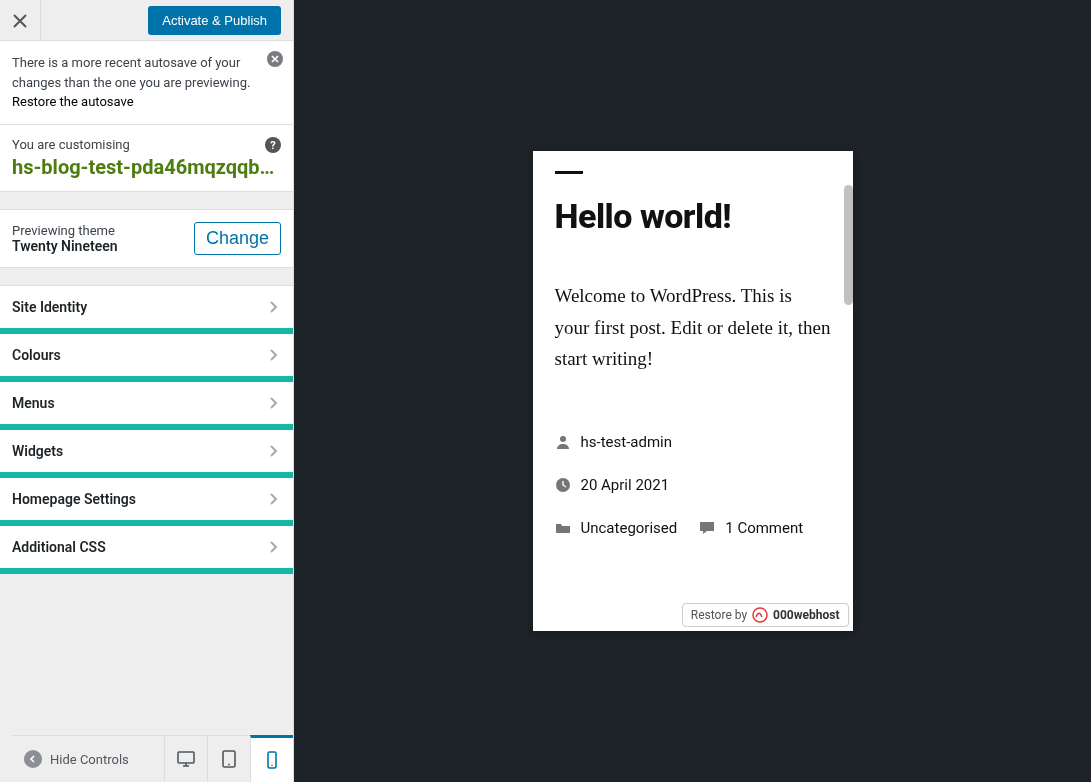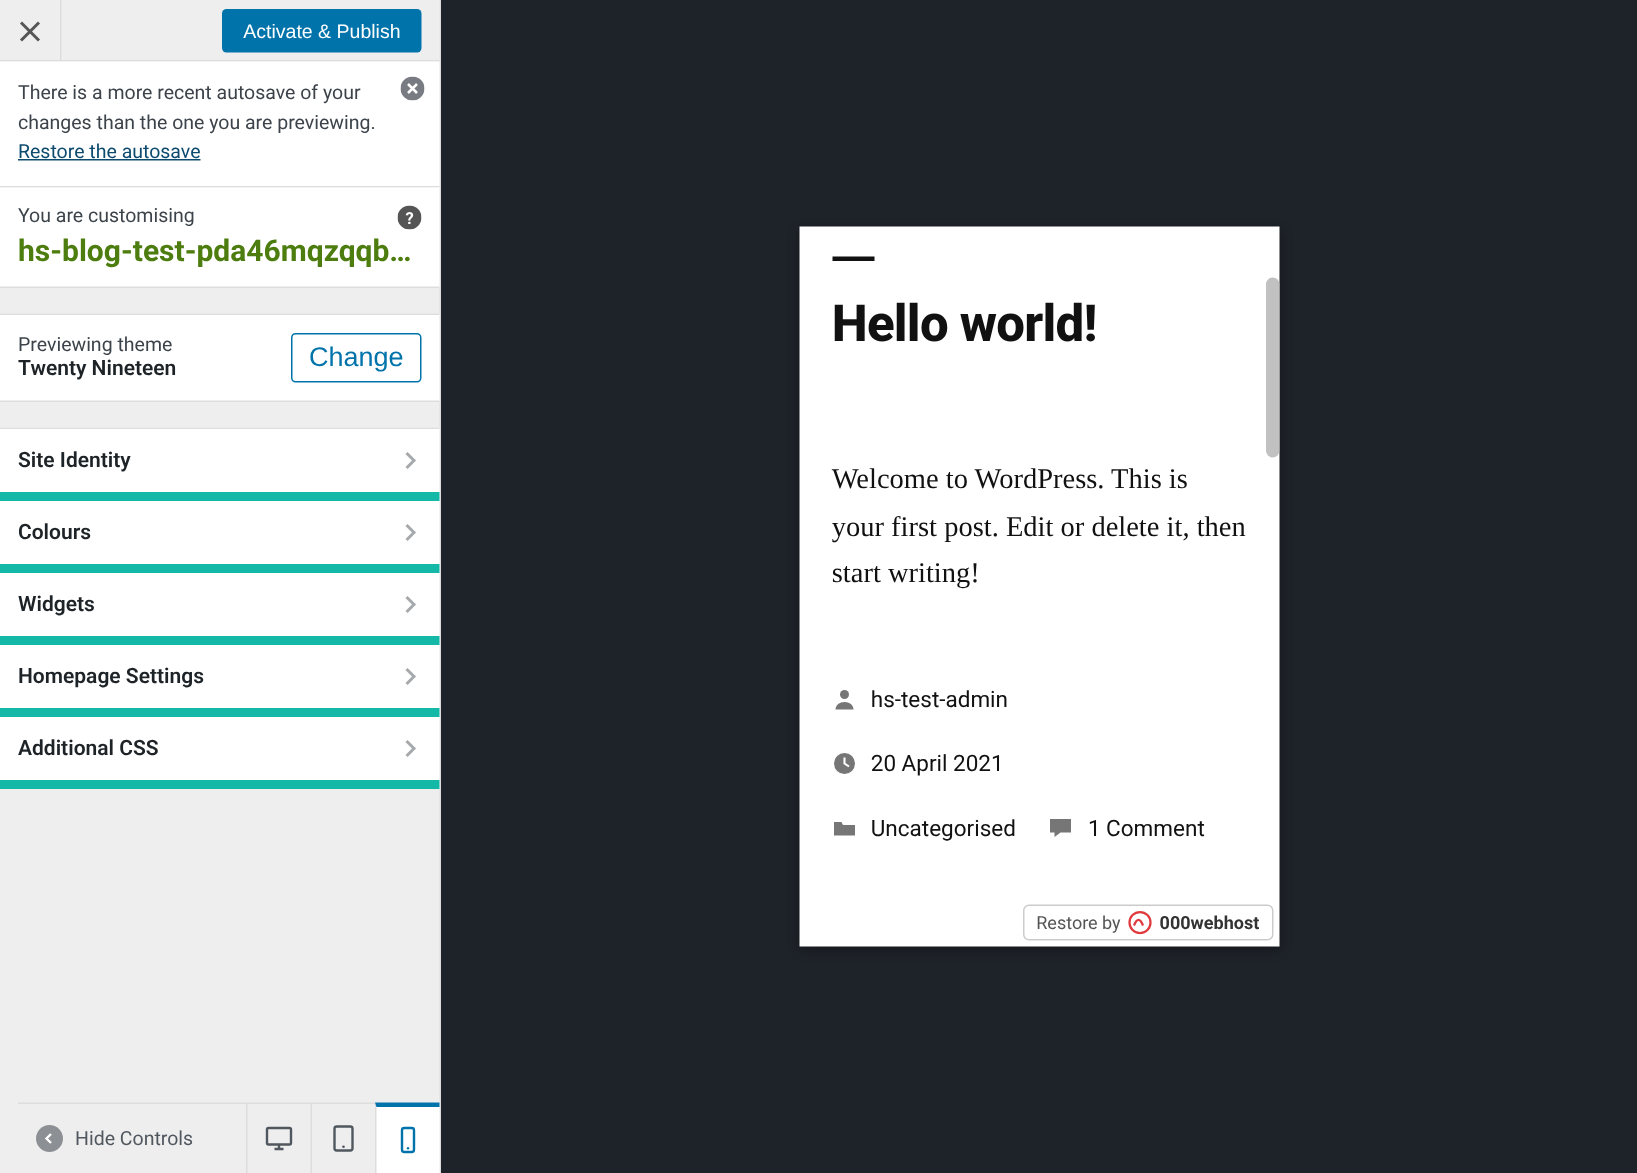--- a/index.html
+++ b/index.html
@@ -7,21 +7,21 @@
 
 .sidebar { position: absolute; left: 0; top: 0; width: 294px; height: 782px; background: #eee; border-right: 1px solid #ddd; display: flex; flex-direction: column; }
 
 .header-row { display: flex; background: #eee; border-bottom: 1px solid #ddd; height: 41px; }
 .close-btn { width: 41px; height: 41px; display: flex; align-items: center; justify-content: center; border-right: 1px solid #ddd; cursor: pointer; color: #555; fill:#555; }
 .publish-area { flex: 1; display: flex; align-items: center; justify-content: flex-end; padding-right: 12px; }
 .publish-btn { background: #0073aa; color: #fff; border: none; padding: 7px 14px; font-size: 13px; border-radius: 3px; cursor: pointer; font-weight: 500; }
 
 .notice-box { background: #fff; border-bottom: 1px solid #ddd; padding: 12px; position: relative; font-size: 13px; line-height: 1.5; color: #3c434a; }
 .notice-box .dismiss { position: absolute; right: 10px; top: 10px; cursor: pointer; color: #787c82; fill:#787c82; }
-.notice-link { color: #0c4a6e; text-decoration: underline; cursor: pointer; }
+.notice-link { color: #000000; cursor: pointer; }
 
 .info-box { background: #fff; border-bottom: 1px solid #ddd; padding: 12px; position: relative; }
 .info-box .help { position: absolute; right: 12px; top: 12px; fill:#555; cursor: pointer; }
 .info-label { font-size: 13px; color: #3c434a; margin-bottom: 3px; }
 .site-name { font-size: 20px; color: #4d7c0f; font-weight: 700; white-space: nowrap; overflow: hidden; text-overflow: ellipsis; }
 
 .theme-box { background: #fff; border-top: 1px solid #ddd; border-bottom: 1px solid #ddd; padding: 12px; margin-top: 17px; display: flex; justify-content: space-between; align-items: center; }
 .theme-text .lbl { font-size: 13px; color: #3c434a; }
 .theme-text .name { font-size: 14px; font-weight: 600; color: #1d2327; }
 .change-btn { border: 1px solid #0073aa; color: #0073aa; background: #fff; padding: 5px 11px; border-radius: 3px; cursor: pointer; font-size: 18px; }
@@ -38,21 +38,21 @@
 .device-btns { display: flex; }
 .dev-btn { width: 43px; height: 47px; display: flex; align-items: center; justify-content: center; cursor: pointer; fill:#50575e; border-left: 1px solid #ddd; }
 .dev-btn.active { background: #fff; fill:#0073aa; border-top: 3px solid #0073aa; height: 47px; margin-top:-1px; }
 
 .preview-area { position: absolute; left: 294px; top: 0; width: 797px; height: 782px; background: #1e2329; display: flex; align-items: center; justify-content: center; }
 .preview-frame { width: 320px; height: 480px; background: #fff; position: relative; box-shadow: 0 2px 8px rgba(0,0,0,.3); overflow: hidden; }
 .preview-scroll { position: absolute; right: 0; top: 34px; width: 9px; height: 120px; background: #c1c1c1; border-radius: 5px; }
 .preview-content { padding: 20px 22px 0 22px; }
 .hr-top { width: 28px; height: 3px; background: #111; margin-bottom: 22px; }
 .post-title { font-size: 34px; font-weight: 800; color: #111; letter-spacing: -0.5px; }
-.post-body { margin-top: 68px; font-family: Georgia, serif; font-size: 19px; line-height: 1.66; color: #111; }
+.post-body { margin-top: 44px; font-family: Georgia, serif; font-size: 19px; line-height: 1.66; color: #111; }
 .meta-list { margin-top: 58px; display: flex; flex-direction: column; gap: 25px; }
 .meta-row { display: flex; align-items: center; gap: 10px; font-size: 15px; color: #767676; }
 .meta-row .val { color: #111; }
 .meta-row svg { fill: #767676; flex-shrink: 0; }
 .meta-row.double { gap: 10px; }
 .meta-row.double .second { display: flex; align-items: center; gap: 10px; margin-left: 12px; }
 .powered { position: absolute; right: 4px; bottom: 4px; background: #fff; border: 1px solid #ccc; border-radius: 4px; padding: 3px 8px; font-size: 12px; color: #555; display: flex; align-items: center; gap: 5px; }
 .powered .logo { width: 16px; height: 16px; }
 .powered .brand { font-weight: 700; color: #333; }
 </style>
@@ -102,20 +102,26 @@
 
   <div class="panel-list">
     <div class="panel-item">
       <span>Site Identity</span>
       <svg class="chev" width="14" height="14" viewBox="0 0 14 14">
           <path d="M4 2l5 5-5 5" stroke="#a7aaad" stroke-width="2" fill="none"></path>
         </svg>
     </div>
     <div class="panel-item">
       <span>Colours</span>
+      <svg class="chev" width="14" height="14" viewBox="0 0 14 14">
+          <path d="M4 2l5 5-5 5" stroke="#a7aaad" stroke-width="2" fill="none"></path>
+        </svg>
+    </div>
+    <div class="panel-item">
+      <span>Menus</span>
       <svg class="chev" width="14" height="14" viewBox="0 0 14 14">
           <path d="M4 2l5 5-5 5" stroke="#a7aaad" stroke-width="2" fill="none"></path>
         </svg>
     </div>
     <div class="panel-item">
       <span>Widgets</span>
       <svg class="chev" width="14" height="14" viewBox="0 0 14 14">
           <path d="M4 2l5 5-5 5" stroke="#a7aaad" stroke-width="2" fill="none"></path>
         </svg>
     </div>

